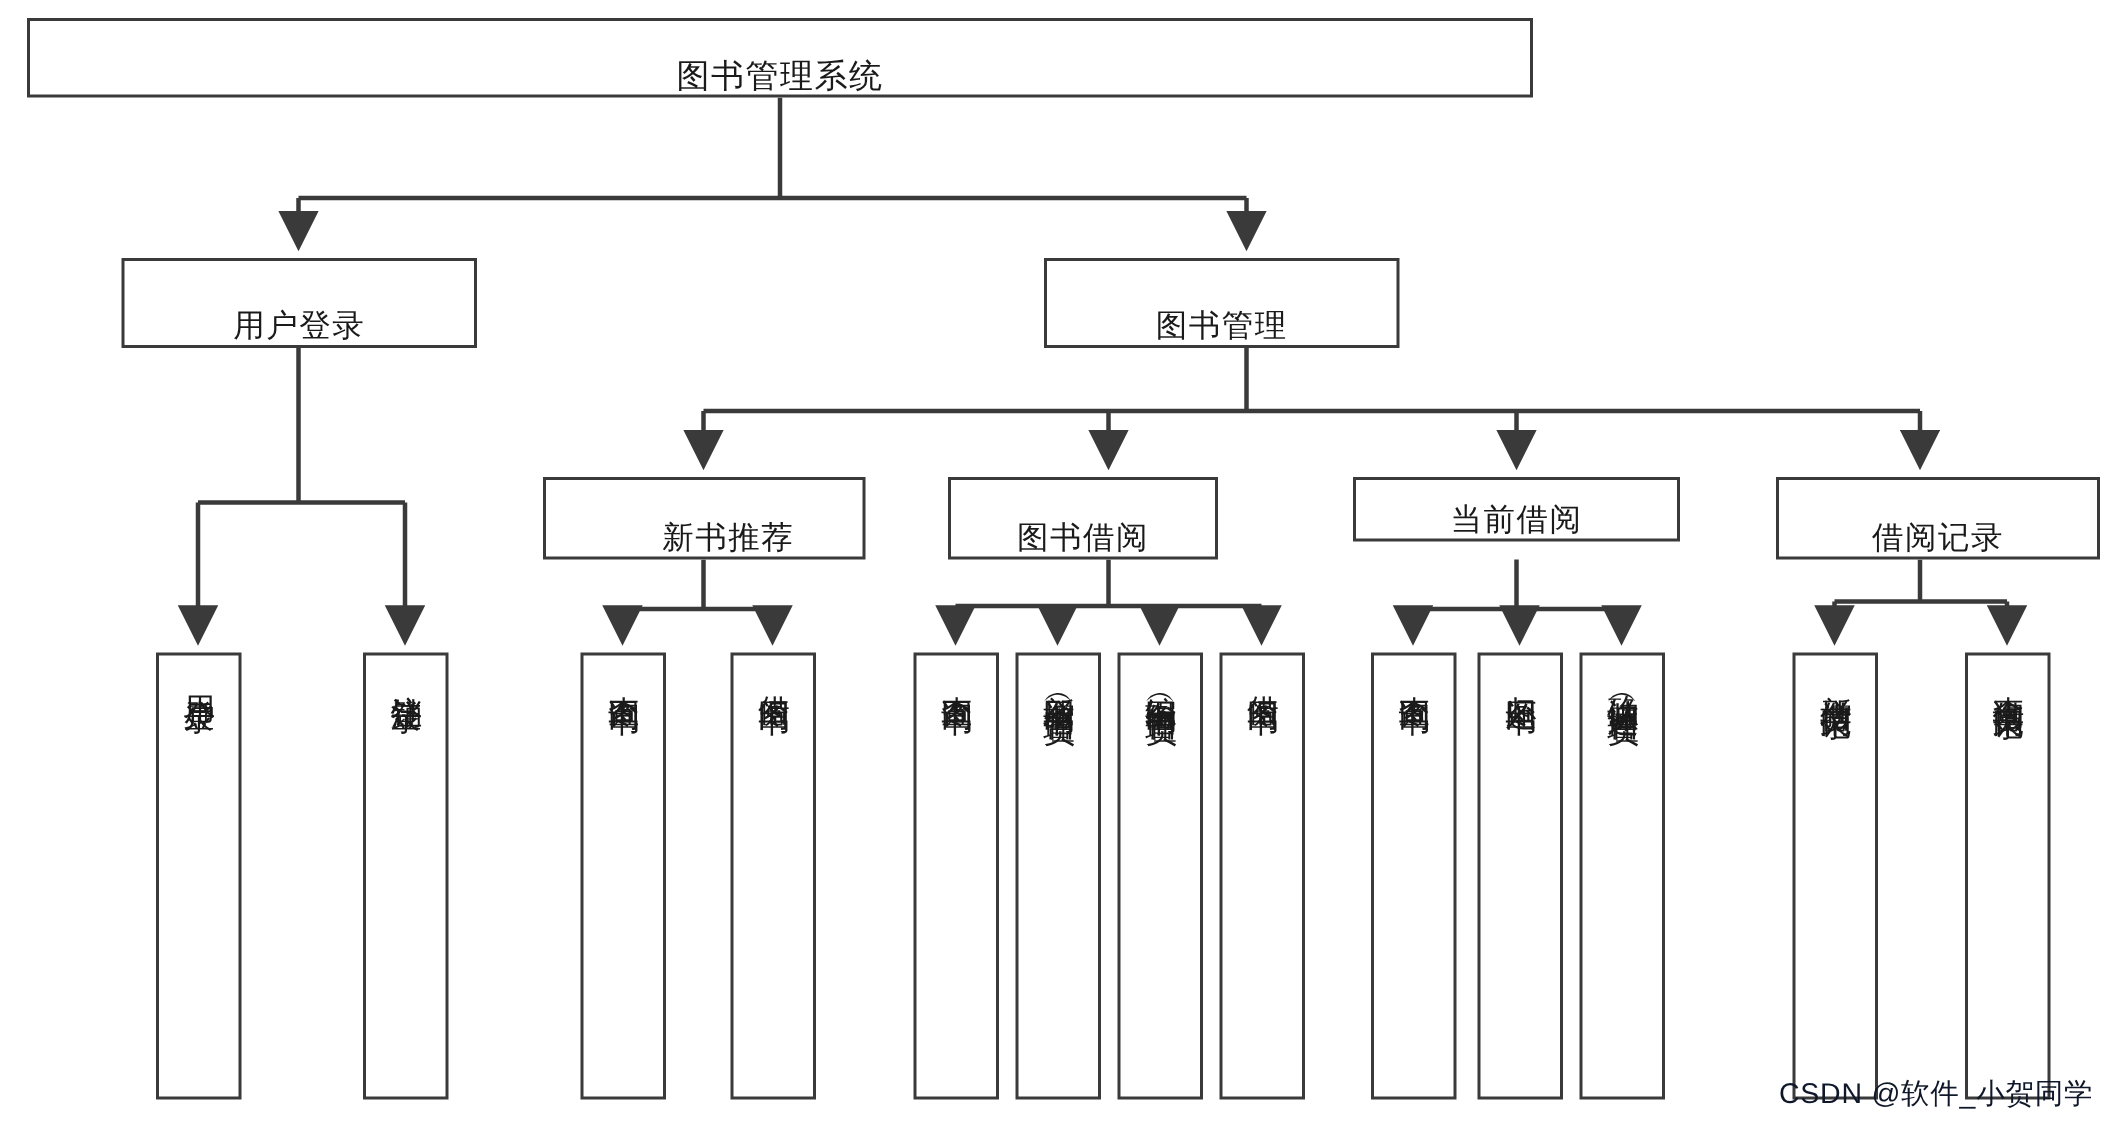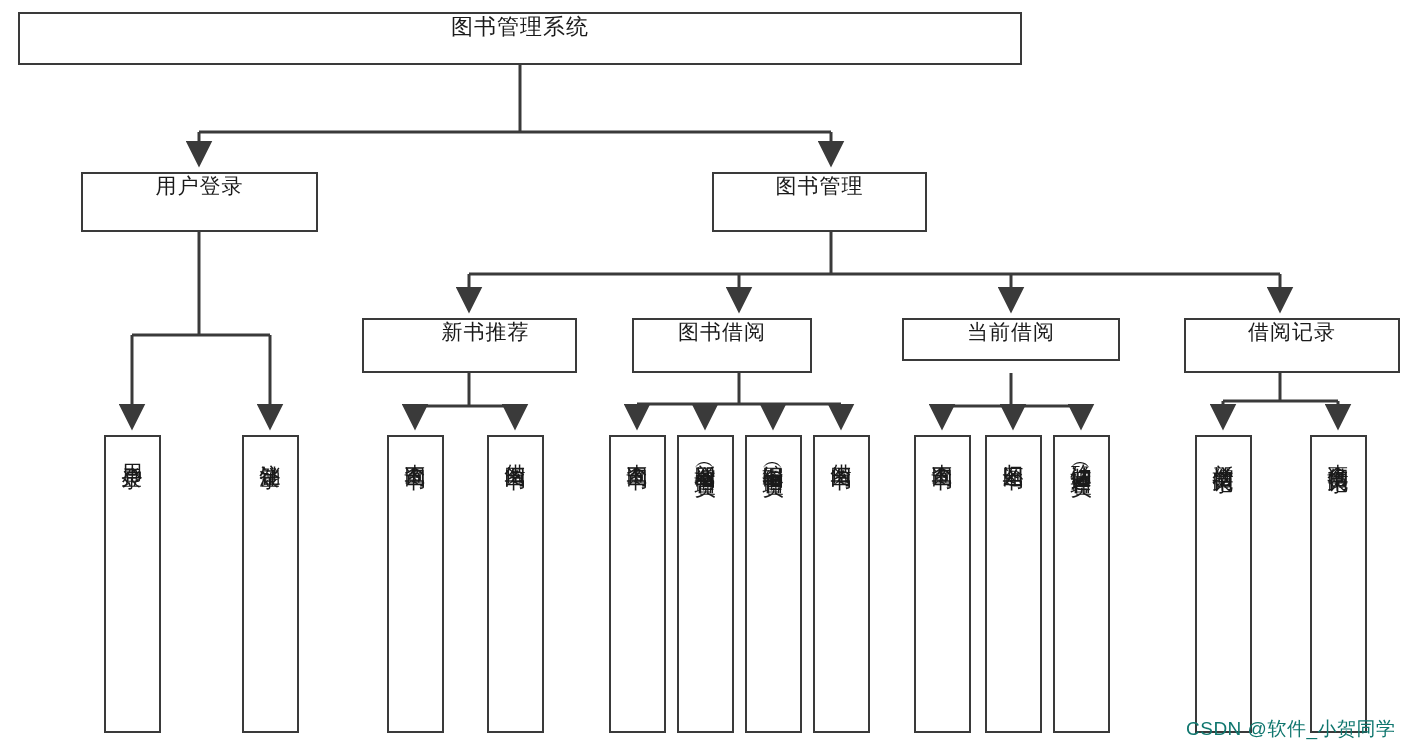--- a/index.html
+++ b/index.html
@@ -26,21 +26,21 @@
     height: 747px;
     pointer-events: none;
   }
   .node {
     position: absolute;
     box-sizing: border-box;
     background: #ffffff;
     border: 2px solid #3a3a3a;
     color: #1a1a1a;
     display: flex;
-    align-items: flex-start;
+    align-items: flex-end;
     justify-content: center;
     text-align: center;
   }
   .node .label {
     font-size: 21px;
     line-height: 1.15;
     letter-spacing: 1px;
     white-space: nowrap;
   }
   .node.leaf .label {
@@ -53,21 +53,21 @@
   }
   .node.leaf {
     align-items: flex-start;
     justify-content: center;
     padding-top: 10px;
   }
   .node.root .label { font-size: 22px; }
   .watermark {
     position: absolute;
     font-size: 19px;
-    color: #0f766e;
+    color: #0f172a;
     letter-spacing: 0.5px;
     white-space: nowrap;
     user-select: none;
   }
 </style>
 </head>
 <body>
 
 <div id="canvas">
 
@@ -121,21 +121,21 @@
     </g>
   </svg>
 
   <div class="node root" style="left:18px; top:12px; width:1004px; height:53px;">
     <span class="label">图书管理系统</span>
   </div>
 
   <div class="node" style="left:81px; top:172px; width:237px; height:60px;">
     <span class="label">用户登录</span>
   </div>
-  <div class="node" style="left:712px; top:172px; width:215px; height:60px;">
+  <div class="node" style="left:696px; top:172px; width:237px; height:60px;">
     <span class="label">图书管理</span>
   </div>
 
   <div class="node" style="left:362px; top:318px; width:215px; height:55px;padding-left:32px;">
     <span class="label">新书推荐</span>
   </div>
   <div class="node" style="left:632px; top:318px; width:180px; height:55px;">
     <span class="label">图书借阅</span>
   </div>
   <div class="node" style="left:902px; top:318px; width:218px; height:43px;">

